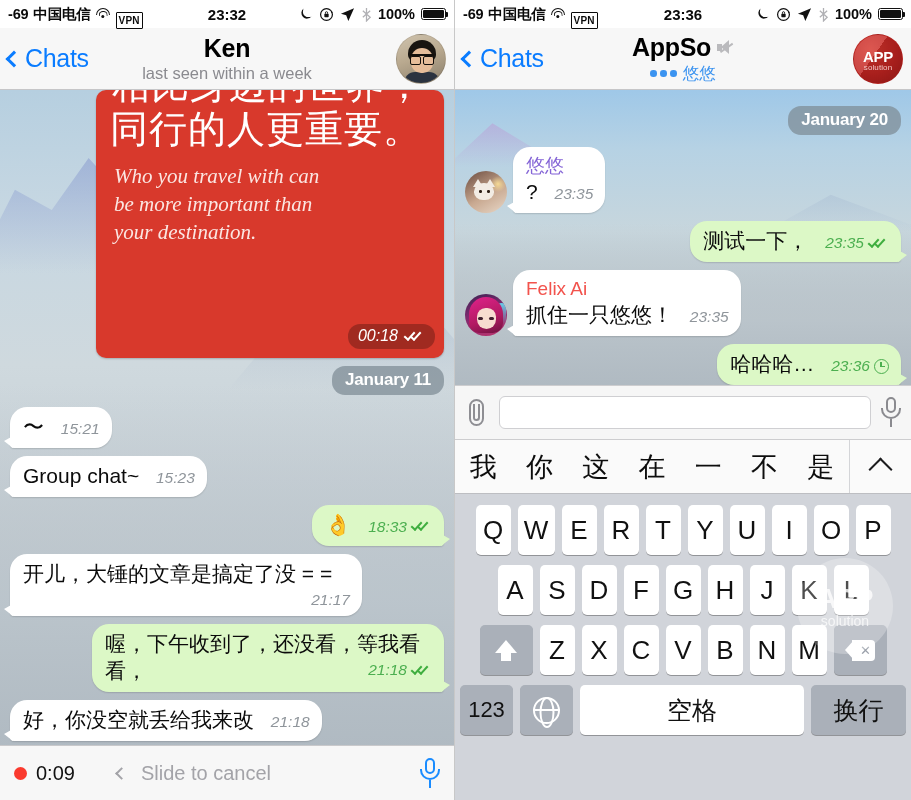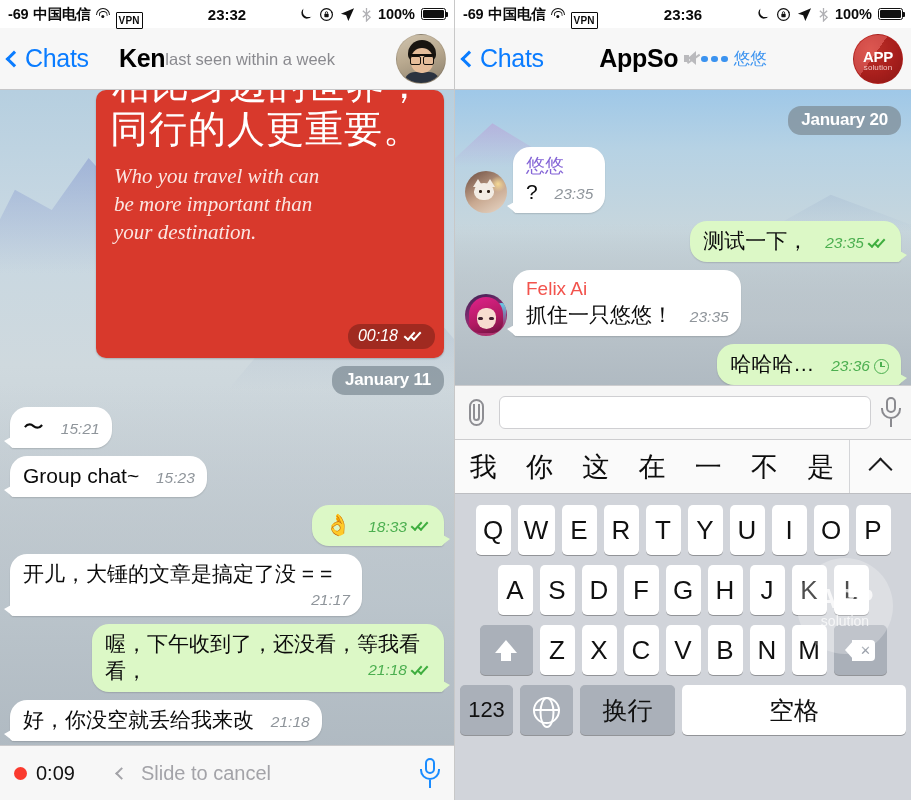--- a/index.html
+++ b/index.html
@@ -60,21 +60,21 @@
     display: flex; align-items: center; padding: 0 8px; position: relative; z-index: 30;
   }
   .nav-back { display: flex; align-items: center; gap: 2px; cursor: pointer; }
   .chev-left {
     width: 12px; height: 12px; border-left: 3.4px solid #0a7cff;
     border-bottom: 3.4px solid #0a7cff; transform: rotate(45deg); margin-right: 3px;
   }
   .nav-back-label { color: #0a7cff; font-size: 25px; letter-spacing: -0.3px; }
   .nav-center {
     position: absolute; left: 0; right: 0; top: 0; bottom: 0;
-    display: flex; flex-direction: row; align-items: center; justify-content: center;
+    display: flex; flex-direction: column; align-items: center; justify-content: center;
     pointer-events: none;
   }
   .nav-title-row { display: flex; align-items: center; gap: 6px; }
   .nav-title { font-size: 25px; font-weight: bold; color: #000; letter-spacing: -0.3px; }
   .nav-sub { font-size: 16.5px; color: #8a8a8f; margin-top: 1px; }
   .nav-sub.typing { color: #3b93f0; display: flex; align-items: center; gap: 6px; }
   .typing-dots { display: flex; gap: 3.5px; }
   .typing-dots i { width: 6.5px; height: 6.5px; border-radius: 50%; background: #3b93f0; display: block; }
   .mute-ico { width: 17px; height: 15px; position: relative; opacity: .55; }
   .mute-ico .body {
@@ -840,22 +840,22 @@
               <span class="x">✕</span>
           </span>
         </span>
       </div>
 
       <div class="krow r4">
         <span class="key dark num">123</span>
         <span class="key dark globe">
           <span class="globe-ico"></span>
         </span>
+        <span class="key space">空格</span>
         <span class="key dark ret">换行</span>
-        <span class="key space">空格</span>
       </div>
 
       <div class="watermark">
         <span class="w1">APP</span>
         <span class="w2">solution</span>
       </div>
     </div>
   </div>
 
 </div>

